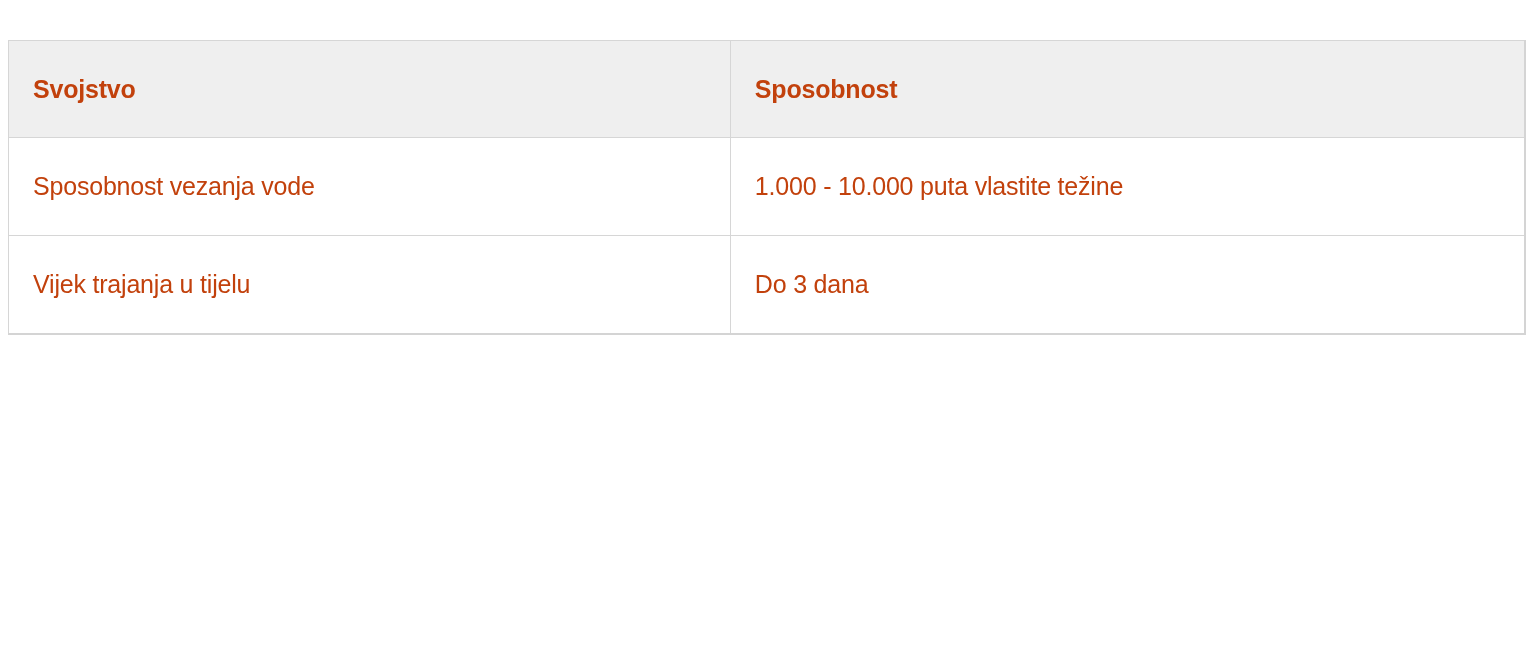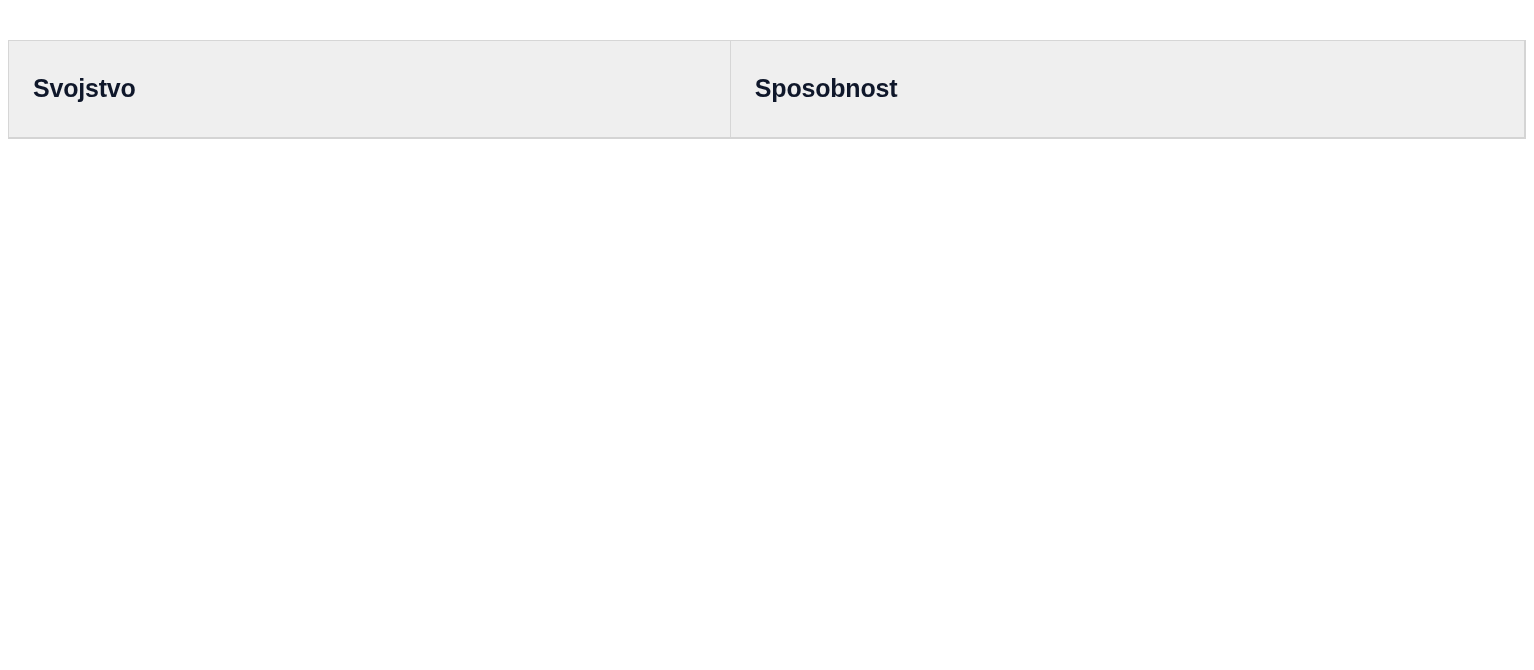--- a/index.html
+++ b/index.html
@@ -13,21 +13,21 @@
     width: 1534px;
     height: 670px;
     background: #ffffff;
     padding: 40px 8px 0 8px;
   }
   table.props {
     width: 100%;
     border-collapse: collapse;
     table-layout: fixed;
     font-size: 25px;
-    color: #0f172a;
+    color: #c2410c;
     letter-spacing: -0.2px;
   }
   table.props col.property-col { width: 47.6%; }
   table.props col.value-col { width: 52.4%; }
   table.props th,
   table.props td {
     border: 1px solid #d6d6d6;
     text-align: left;
     vertical-align: middle;
     padding: 0 24px;
@@ -59,15 +59,23 @@
       <col class="property-col">
       <col class="value-col">
     </colgroup>
     <thead>
       <tr>
         <th>Svojstvo</th>
         <th>Sposobnost</th>
       </tr>
     </thead>
     <tbody>
+        <tr>
+          <td>Sposobnost vezanja vode</td>
+          <td>1.000 - 10.000 puta vlastite težine</td>
+        </tr>
+        <tr>
+          <td>Vijek trajanja u tijelu</td>
+          <td>Do 3 dana</td>
+        </tr>
       </tbody>
   </table>
 </div>
 
 </body></html>

